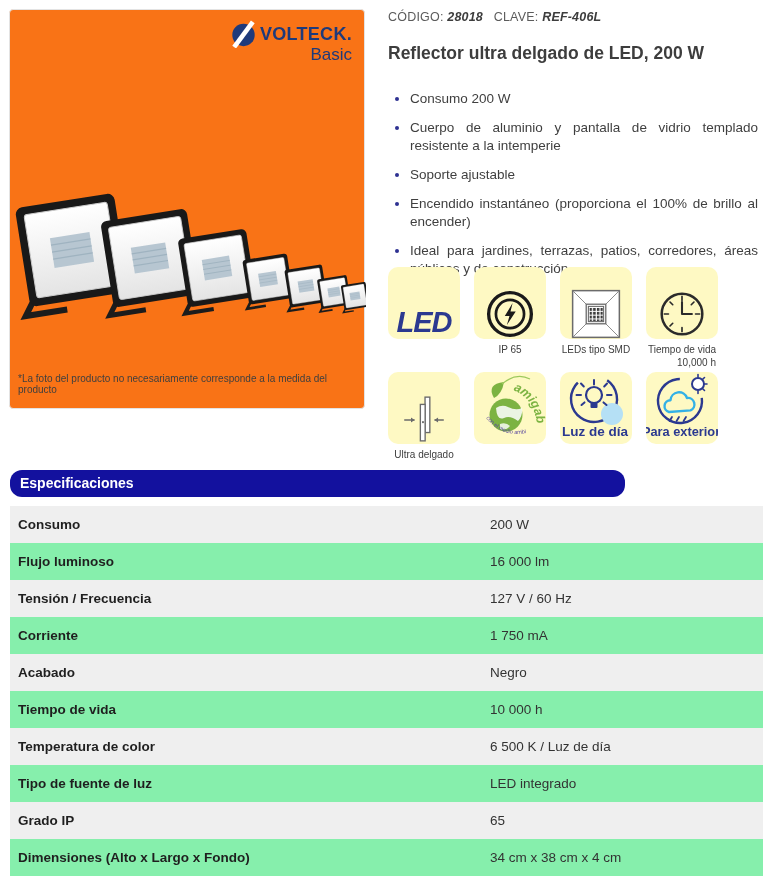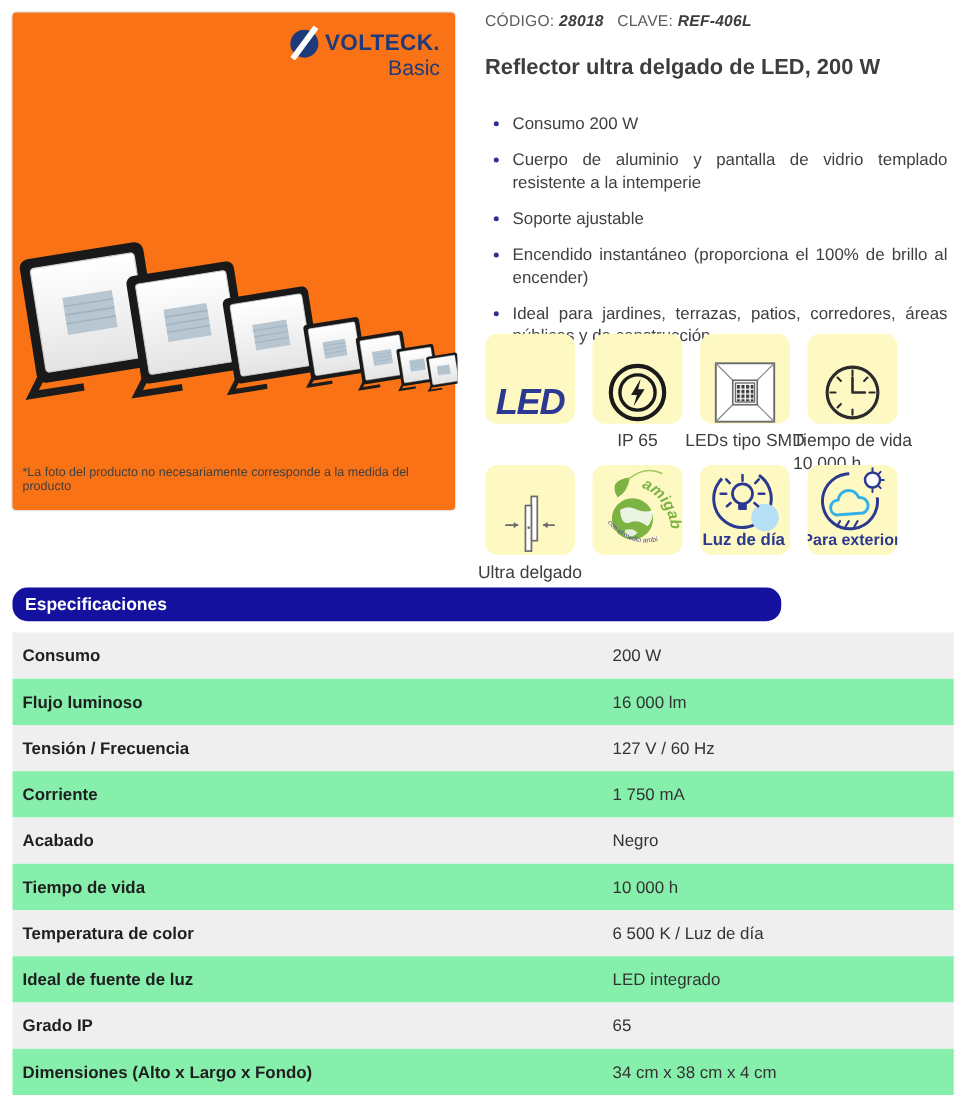--- a/index.html
+++ b/index.html
@@ -42,21 +42,21 @@
   }
 
   .icon-row { position:absolute; left:0; display:flex; gap:14px; }
   .icon-row.row1 { top:257px; }
   .icon-row.row2 { top:362px; }
   .icon-cell { width:72px; display:flex; flex-direction:column; align-items:center; }
   .icon-sq {
     width:72px; height:72px; background:#fef9c3; border-radius:10px;
     display:flex; align-items:flex-end; justify-content:center; position:relative; overflow:hidden;
   }
-  .icon-label { margin-top:5px; font-size:14px; color:#3d3d3d; text-align:left; line-height:1.25; white-space:nowrap; }
+  .icon-label { margin-top:5px; font-size:10px; color:#3d3d3d; text-align:right; line-height:1.25; white-space:nowrap; }
   .led-text { font-size:29px; font-weight:bold; font-style:italic; color:#2b3990; letter-spacing:-1px; }
 
   
   .spec-bar {
     position:absolute; top:470px; left:10px; width:615px; height:27px;
     background:#13119e; color:#fff; font-size:14px; font-weight:bold;
     line-height:27px; padding-left:10px;border-radius:12px;
   }
   .spec-table { position:absolute; top:506px; left:10px; width:753px; }
   .spec-row { height:37px; display:flex; align-items:center; background:#86efac; }
@@ -281,21 +281,21 @@
         <div class="spec-label">Tiempo de vida</div>
         <div class="spec-value">10 000 h</div>
       </div>
 
       <div class="spec-row">
         <div class="spec-label">Temperatura de color</div>
         <div class="spec-value">6 500 K / Luz de día</div>
       </div>
 
       <div class="spec-row">
-        <div class="spec-label">Ideal de fuente de luz</div>
+        <div class="spec-label">Tipo de fuente de luz</div>
         <div class="spec-value">LED integrado</div>
       </div>
 
       <div class="spec-row">
         <div class="spec-label">Grado IP</div>
         <div class="spec-value">65</div>
       </div>
 
       <div class="spec-row">
         <div class="spec-label">Dimensiones (Alto x Largo x Fondo)</div>

